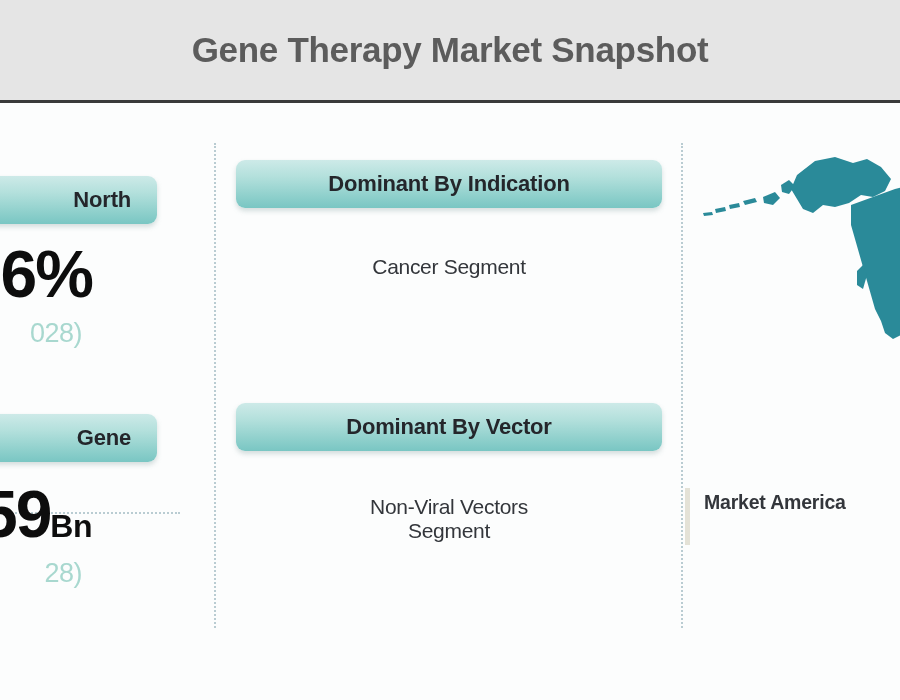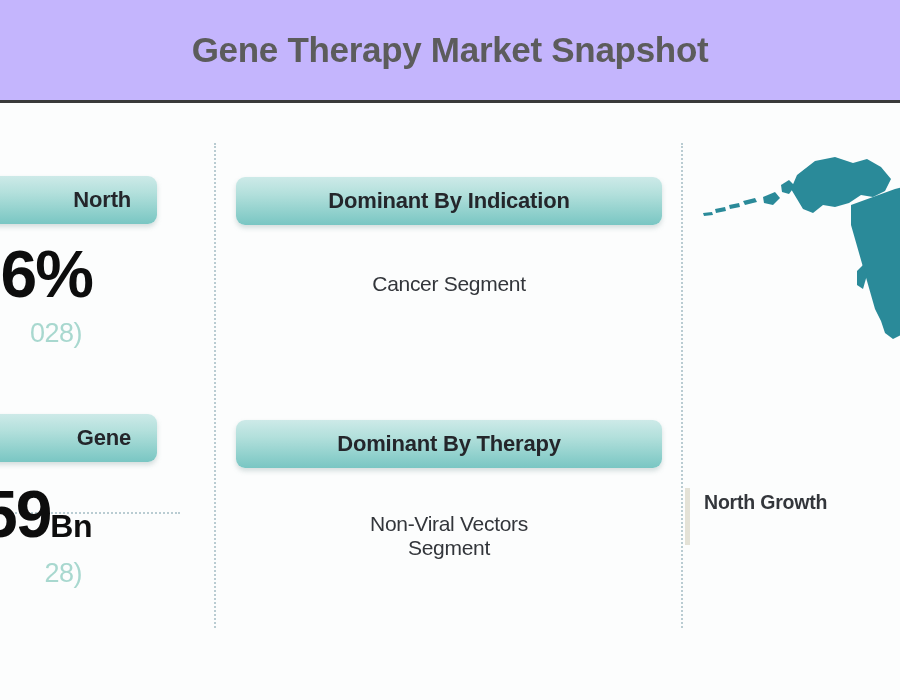--- a/index.html
+++ b/index.html
@@ -12,21 +12,21 @@
     font-family:"Liberation Sans", sans-serif;
     color:#2e2e2e;
   }
 
   #stage { position:relative; width:900px; height:700px; overflow:hidden; background:#fcfdfd; }
 
   
   .header {
     position:absolute; left:0; top:0; width:900px; height:103px;
     display:flex; align-items:center; justify-content:center;
-    background:#c4b5fd;
+    background:#e5e5e5;
     border-bottom:3px solid #3a3a3a;
   }
   .header-title {
     font-size:35px; font-weight:bold; letter-spacing:-0.3px;
     color:#5c5c5c;
     white-space:nowrap;
   }
 
   
   .vdiv {
@@ -75,21 +75,21 @@
   .sub-note {
     position:absolute; left:-108px; width:190px;
     text-align:right;
     font-size:27px; color:#a8d8cf; letter-spacing:-0.5px;
     white-space:nowrap;
   }
   .note-growth { top:175px; }
   .note-size   { top:415px; }
 
   
-  .col-mid { position:absolute; left:214px; top:144px; width:467px; height:485px;text-decoration:underline; }
+  .col-mid { position:absolute; left:214px; top:127px; width:467px; height:485px;text-decoration:underline; }
 
   .pill-indication { left:22px; top:33px;  width:426px; }
   .pill-vector     { left:22px; top:276px; width:426px; }
 
   .mid-value {
     position:absolute; left:22px; width:426px;
     text-align:center;
     font-size:21px; color:#33363b; letter-spacing:-0.3px;
     line-height:1.16;
   }
@@ -151,21 +151,21 @@
 
   <div class="col-mid">
 
     <div class="pill pill-indication">
       <span>Dominant By Indication</span>
     </div>
 
     <div class="mid-value value-indication">Cancer Segment</div>
 
     <div class="pill pill-vector">
-      <span>Dominant By Therapy</span>
+      <span>Dominant By Vector</span>
     </div>
 
     <div class="mid-value value-vector">
       <div>Non-Viral Vectors</div>
       <div>Segment</div>
     </div>
   </div>
 
   <div class="col-right">
 
@@ -194,18 +194,18 @@
                                  L170 86 L166 72 Z"></path>
 
         <path fill="#2a8a99" d="M172 118 L178 112 L182 122 L178 136 L172 132 Z"></path>
 
         <path fill="#2a8a99" d="M246 228 L256 238 L268 254 L280 268 L286 280 L280 284
                                  L270 272 L258 256 L248 242 L242 234 Z"></path>
       </svg>
     </div>
 
     <div class="region-note">
-      <b>North Growth</b><br>
+      <b>Market America</b><br>
       <br>
     </div>
   </div>
 
 </div>
 
 </body></html>

